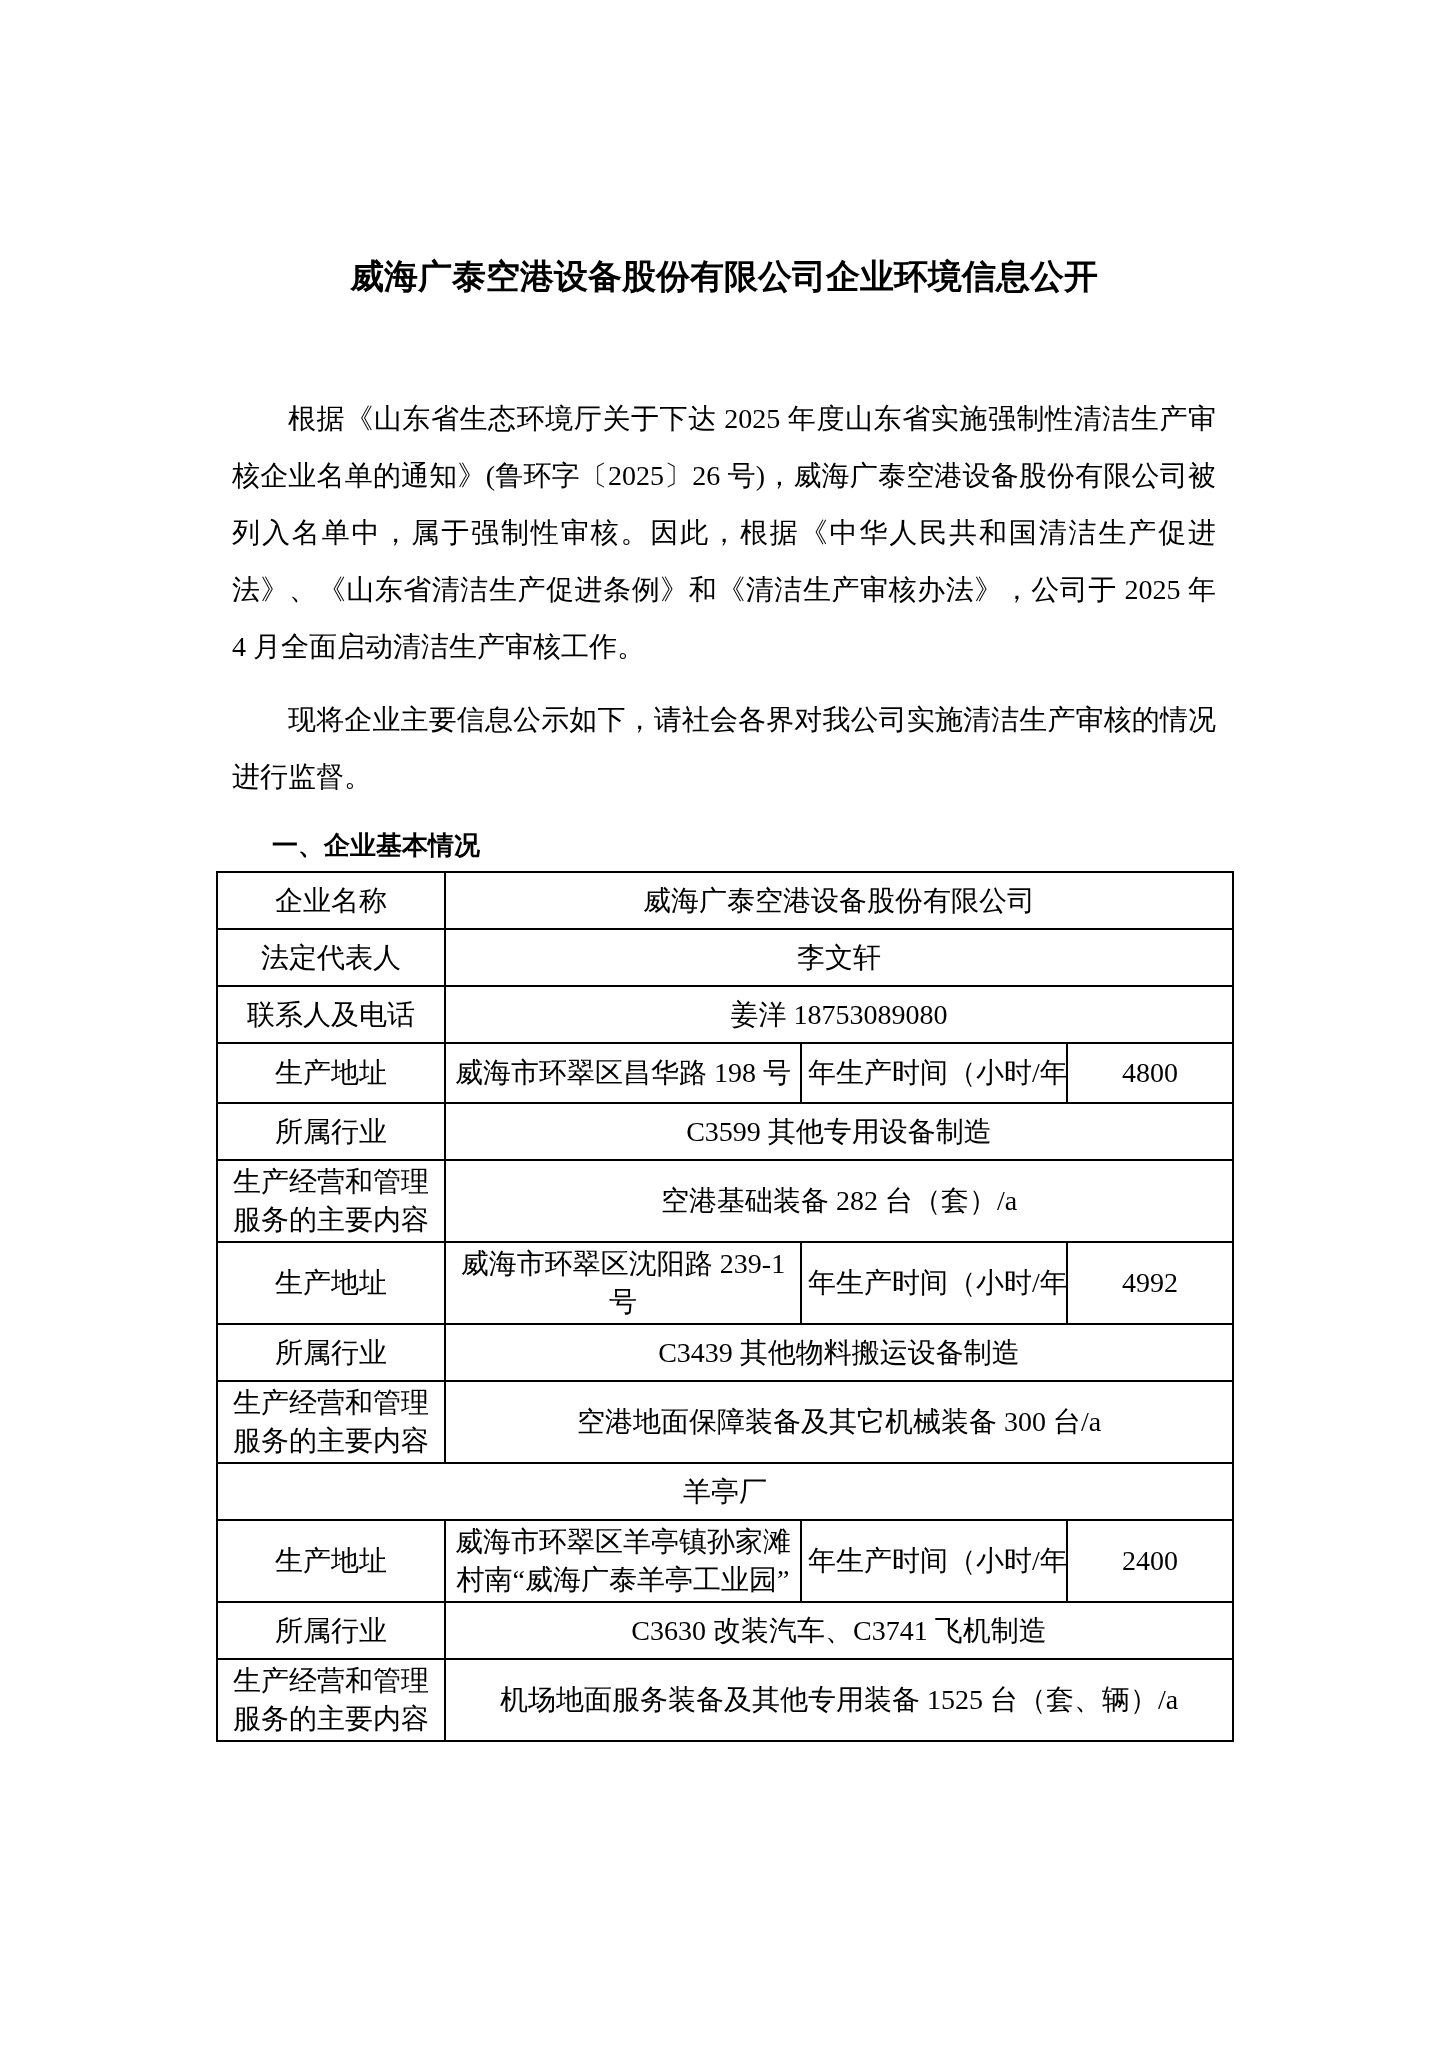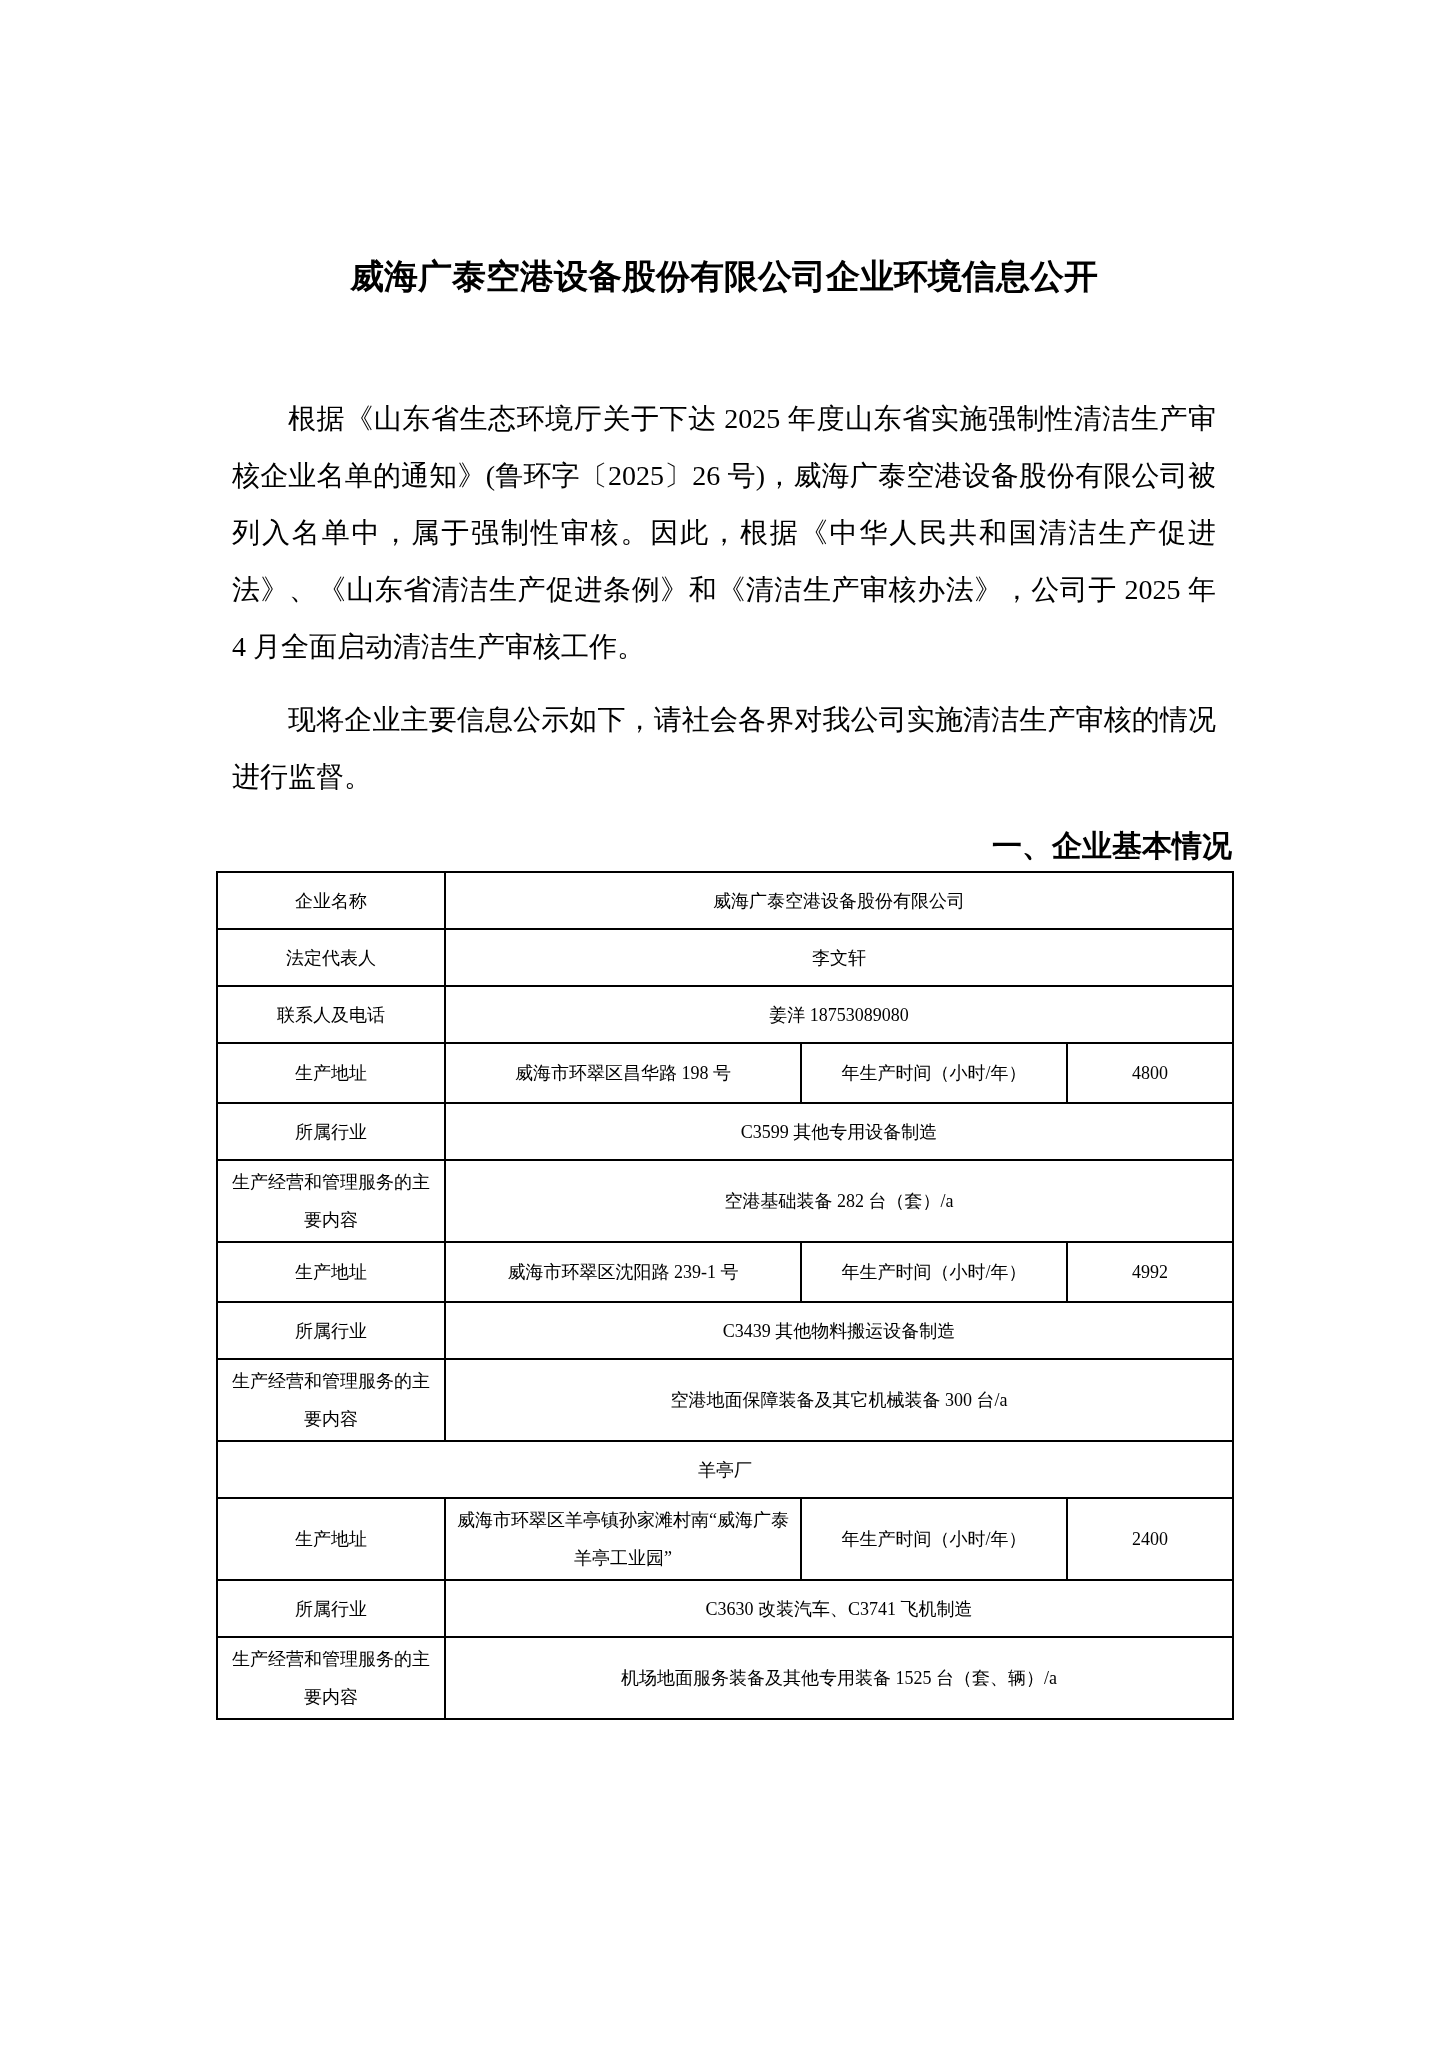--- a/index.html
+++ b/index.html
@@ -19,33 +19,32 @@
     line-height:48px; text-align:center;
   }
   .body-para {
     margin:16px;
     font-size:28px; line-height:57px;
     text-align:justify; text-indent:2em;
   }
   .p1 { margin-top:89px; }
   .section-heading {
     margin:0; padding-left:56px;
-    font-size:30px; font-weight:700;
+    font-size:26px; font-weight:700;
     line-height:50px;
-    text-align:right;
   }
   table.info-table {
     border-collapse:collapse;
     table-layout:fixed;
     width:1016px;
     margin-top:0;
   }
   table.info-table td {
     border:2px solid #000000;
-    font-size:18px;
+    font-size:28px;
     text-align:center;
     vertical-align:middle;
     padding:2px 6px;
     line-height:38px;
     overflow:hidden;
   }
   col.c-label { width:228px; }
   col.c-addr  { width:356px; }
   col.c-time  { width:266px; }
   col.c-val   { width:166px; }

